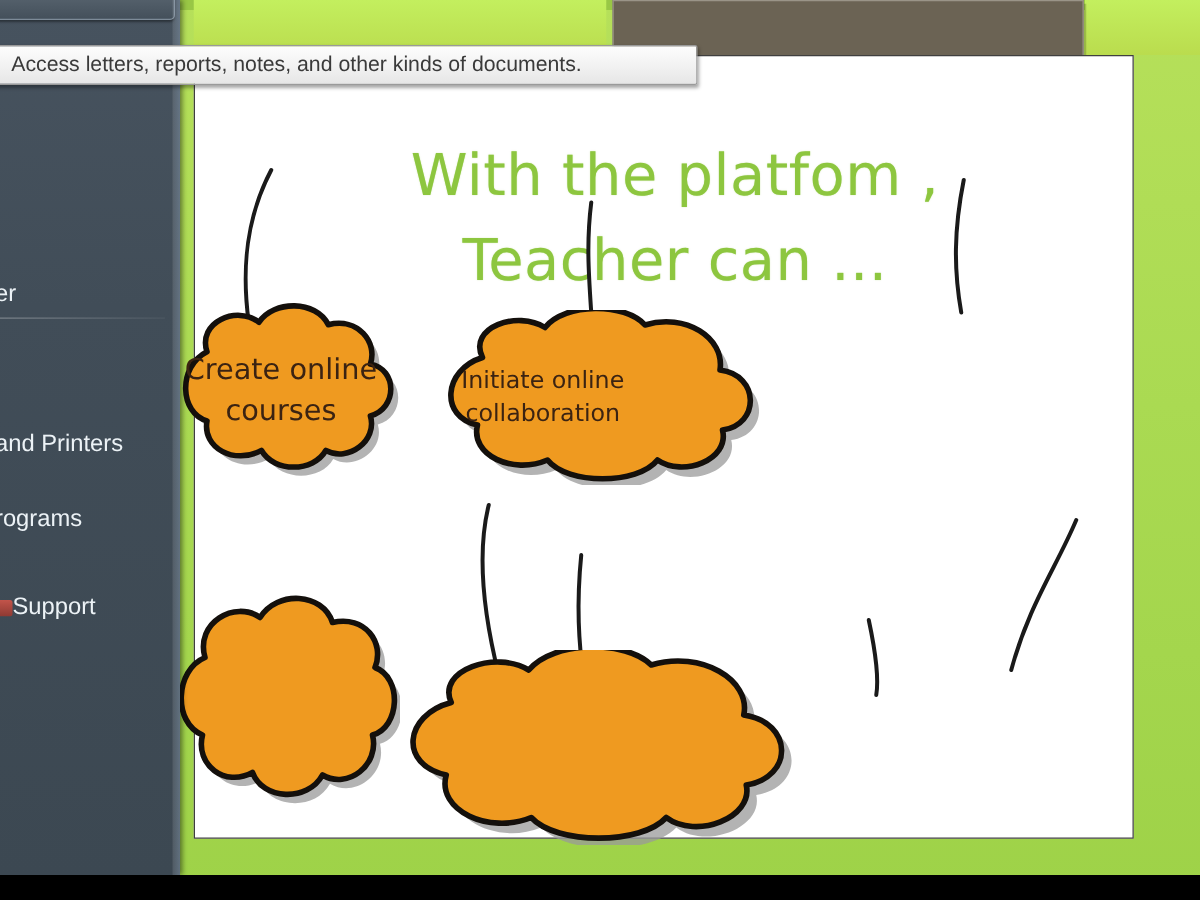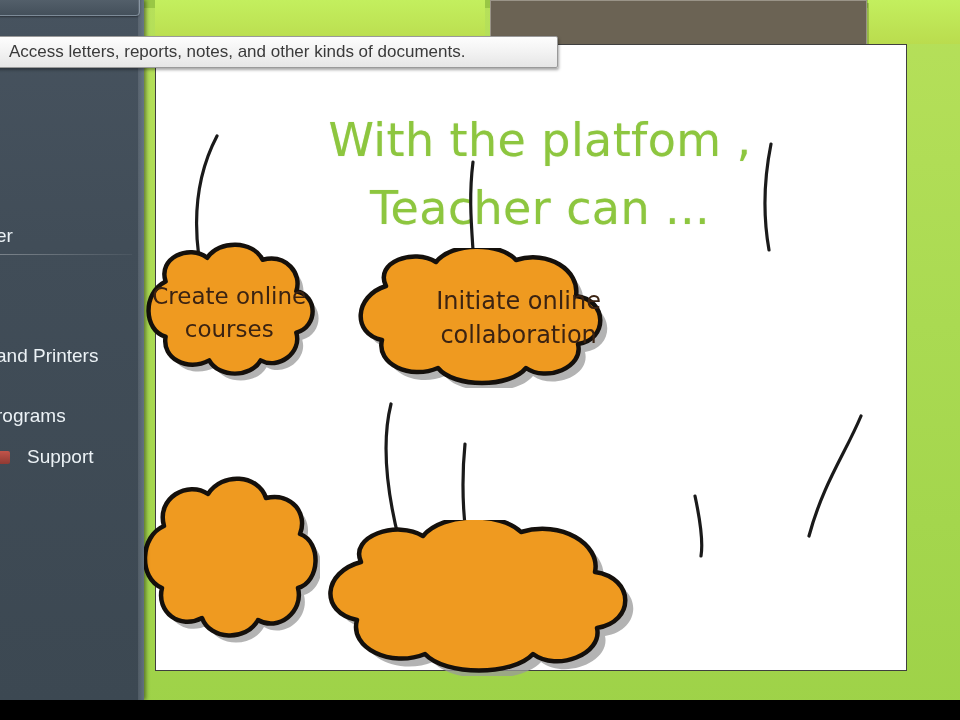--- a/index.html
+++ b/index.html
@@ -60,21 +60,21 @@
     text-shadow:0 0 1px rgba(141,198,63,.5);
     margin-top:28px;
   }
 
   
   .stems{position:absolute;left:155px;top:44px;width:752px;height:627px;pointer-events:none;}
 
   
   .cloud{
     position:absolute;
-    display:flex;align-items:center;justify-content:flex-end;
+    display:flex;align-items:center;justify-content:flex-start;
     text-align:center;
     font-family:"DejaVu Sans",sans-serif;
     font-size:23px;line-height:1.42;color:#3b2312;font-weight:400;
   }
   .cloud .cloud-svg{position:absolute;left:0;top:0;width:100%;height:100%;}
   .cloud .cloud-label{position:relative;z-index:2;padding:0 10%;white-space:pre-line;}
 
   
   #startmenu{
     position:absolute;left:0;top:0;width:144px;height:700px;
@@ -176,21 +176,21 @@
         <g>
           <path d="M38,40 C30,16 62,2 80,16 C92,-2 126,-2 136,18 C160,12 176,32 170,50
                    C192,54 192,86 170,92 C176,112 152,130 134,120 C124,138 92,138 82,120
                    C60,132 34,118 38,96 C16,90 14,52 38,40 Z" fill="#ef9a20" stroke="#14100c" stroke-width="4.5" stroke-linejoin="round"></path>
         </g>
       </svg>
       <span class="cloud-label">Create online
 courses</span>
     </div>
 
-    <div class="cloud" style="left:340px;top:248px;width:290px;height:140px;font-size:24px;">
+    <div class="cloud" style="left:340px;top:248px;width:290px;height:140px;font-size:19px;">
       <svg class="cloud-svg" viewBox="0 0 290 140" preserveAspectRatio="none">
         <g transform="translate(7,8)">
           <path d="M46,38 C34,14 74,0 96,14 C112,-6 160,-6 176,12 C208,2 240,22 236,48
                    C268,52 268,92 238,96 C244,120 206,134 186,120 C170,140 114,140 98,120
                    C70,132 36,116 42,92 C12,86 14,48 46,38 Z" fill="#9a9a9a" opacity=".75"></path>
         </g>
         <path d="M46,38 C34,14 74,0 96,14 C112,-6 160,-6 176,12 C208,2 240,22 236,48
                  C268,52 268,92 238,96 C244,120 206,134 186,120 C170,140 114,140 98,120
                  C70,132 36,116 42,92 C12,86 14,48 46,38 Z" fill="#ef9a20" stroke="#14100c" stroke-width="4.5" stroke-linejoin="round"></path>
       </svg>
@@ -238,21 +238,21 @@
 
 
     <div class="sm-item" style="top:342px;">
       <span class="lbl">and Printers</span>
     </div>
 
     <div class="sm-item" style="top:402px;">
       <span class="lbl">rograms</span>
     </div>
 
-    <div class="sm-item" style="top:443px;gap:17px;">
+    <div class="sm-item" style="top:472px;">
       <span class="sm-ico"></span>
       <span class="lbl">Support</span>
     </div>
 
     <div class="sm-edge"></div>
   </div>
 
   <div id="tooltip">
     <span class="tip-text">Access letters, reports, notes, and other kinds of documents.</span>
   </div>

